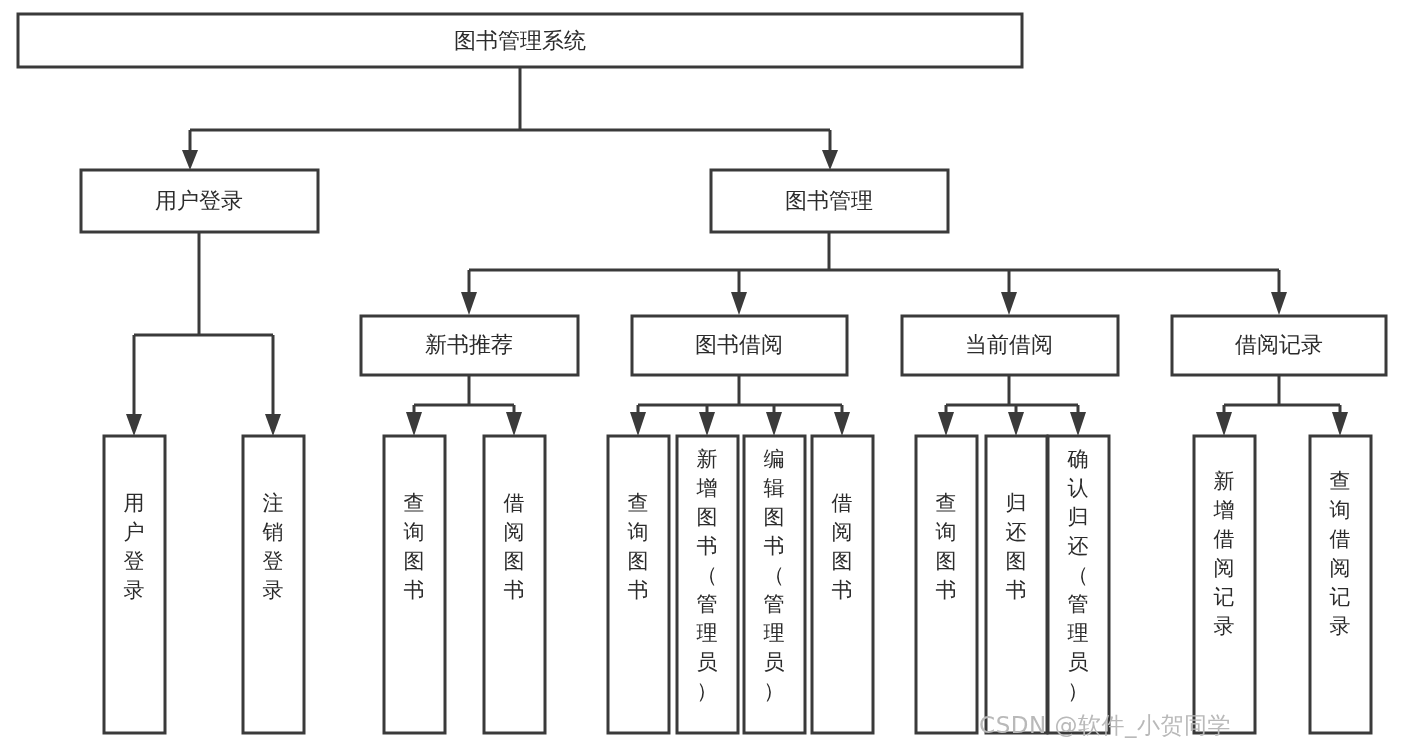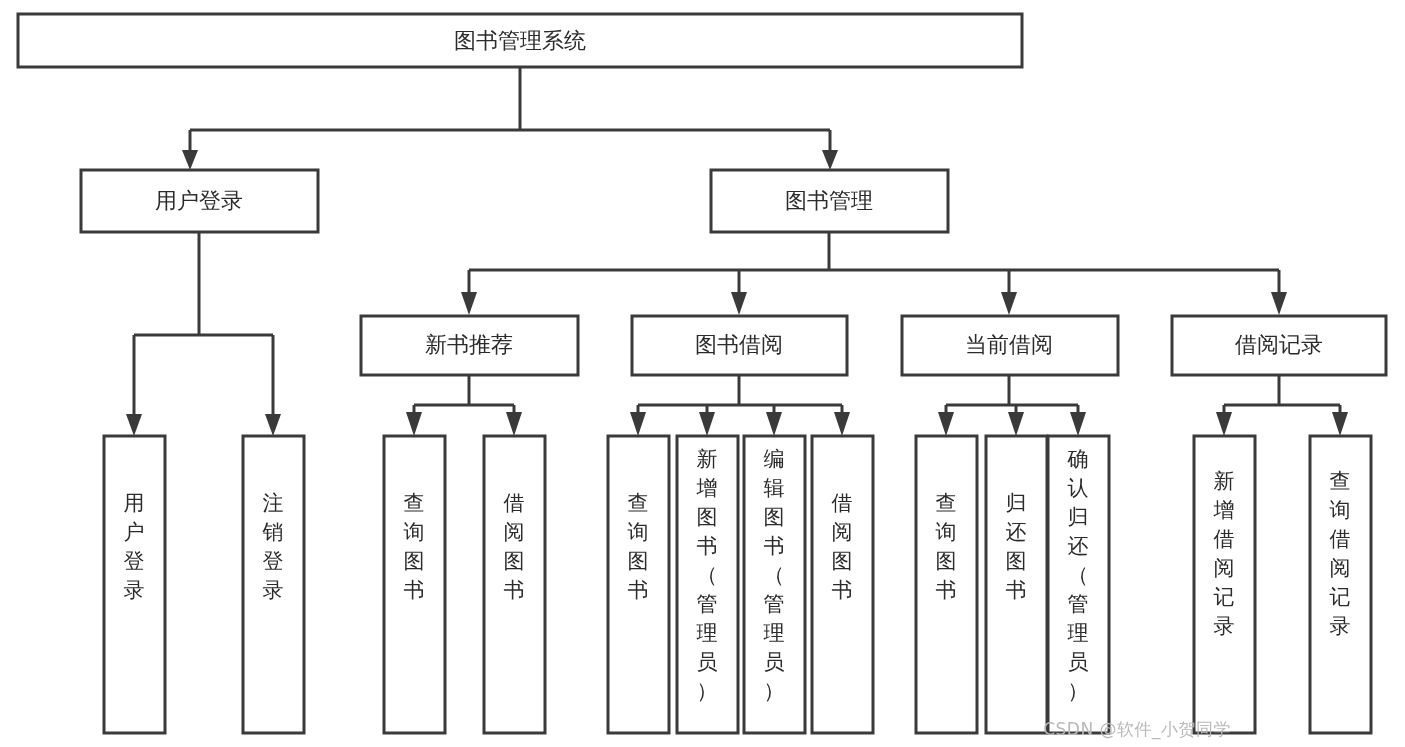--- a/index.html
+++ b/index.html
@@ -50,21 +50,21 @@
     font-family: "DejaVu Sans", "Liberation Sans", sans-serif;
     font-size: 21px;
     fill: #2b2b2b;
     text-anchor: middle;
   }
   .watermark {
     position: absolute;
     right: 16px;
     bottom: 6px;
     font-family: "DejaVu Sans", "Liberation Sans", sans-serif;
-    font-size: 17px;
+    font-size: 23px;
     color: #b9b9b9;
     letter-spacing: 0.5px;
     white-space: nowrap;
     pointer-events: none;
   }
 </style>
 </head>
 <body>
 
 <div id="diagram-root">

